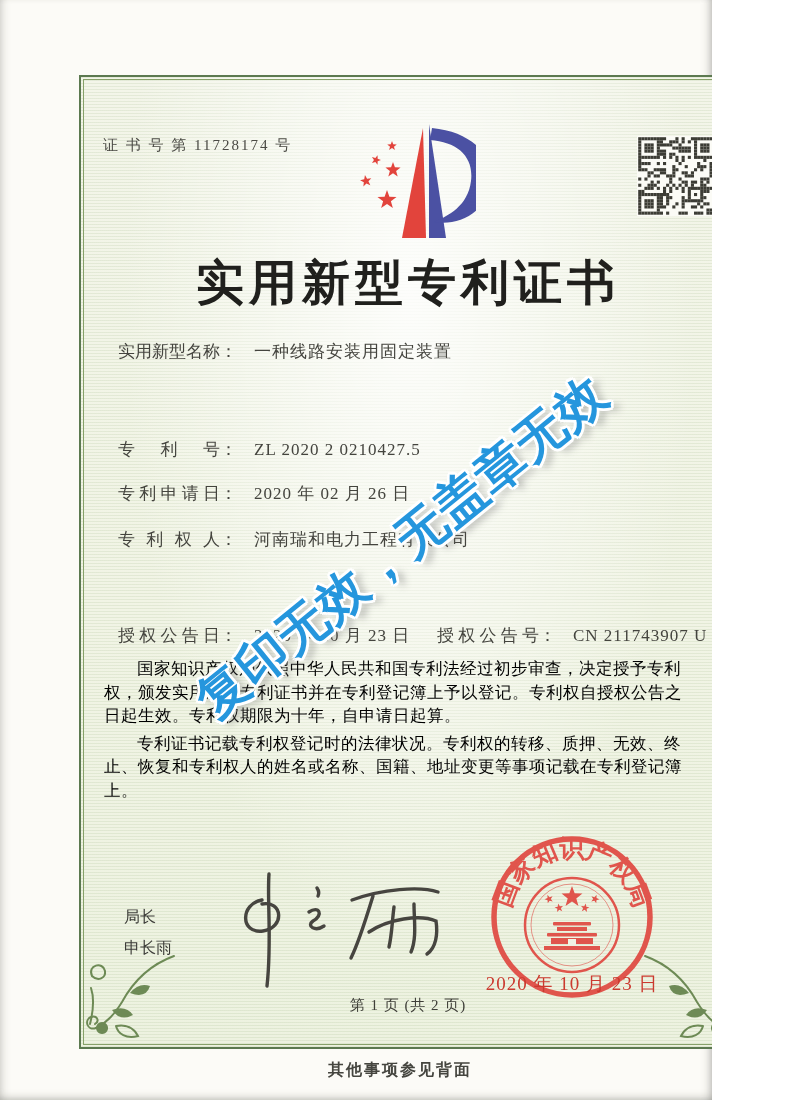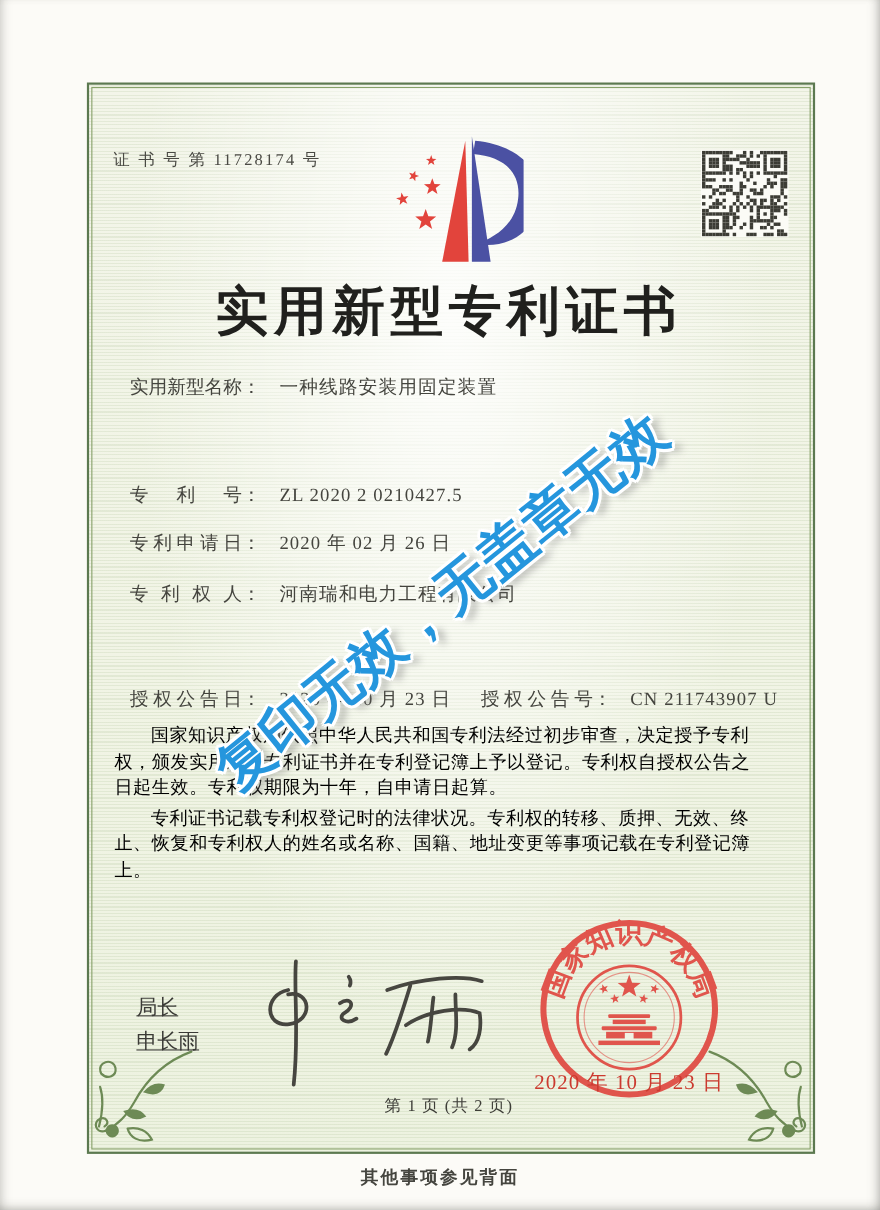--- a/index.html
+++ b/index.html
@@ -1,16 +1,16 @@
 <!DOCTYPE html>
 <html><head>
 <meta charset="utf-8">
 <style>
   html,body{margin:0;padding:0;background:#ffffff;}
-  .page{position:relative;width:800px;height:1100px;background:#fcfbf7;overflow:hidden;
+  .page{position:relative;width:712px;height:1100px;background:#fcfbf7;overflow:hidden;
         font-family:"Liberation Serif","DejaVu Serif",serif;color:#43433e;
         box-shadow:inset -8px 0 10px -7px rgba(110,110,105,.55),
                    inset 8px 0 10px -7px rgba(120,120,115,.40),
                    inset 0 -8px 10px -7px rgba(110,110,105,.45);}
   
   .frame{position:absolute;left:79px;top:75px;width:658px;height:970px;
          border:2px solid #5c7950;
          background:
            radial-gradient(ellipse at 50% 22%, rgba(255,255,255,.85), rgba(255,255,255,0) 62%),
            repeating-linear-gradient(180deg, rgba(124,156,96,.13) 0 1px, rgba(124,156,96,0) 1px 3px),
@@ -28,21 +28,21 @@
   .flabel{display:inline-block;width:102px;text-align:justify;text-align-last:justify;vertical-align:top;}
   .colon{display:inline-block;width:16px;vertical-align:top;}
   .fvalue{display:inline-block;margin-left:18px;letter-spacing:1px;vertical-align:top;}
   .addr{white-space:normal;width:452px;line-height:23px;}
   
   .paras{position:absolute;left:104px;top:657px;width:596px;z-index:3;}
   .paras p{margin:0 17px 4px 0;font-size:16.5px;line-height:23.5px;text-indent:2em;
            letter-spacing:.5px;color:#000000;}
   
   .signer{position:absolute;left:124px;top:901px;font-family:"Liberation Sans","DejaVu Sans",sans-serif;
-          font-size:19px;line-height:31px;color:#3b3b37;z-index:3;text-decoration:underline;}
+          font-size:16px;line-height:31px;color:#3b3b37;z-index:3;}
   .signature{position:absolute;left:222px;top:858px;z-index:3;}
   
   .seal{position:absolute;left:477px;top:822px;z-index:4;opacity:.93;}
   .seal-date{position:absolute;left:472px;top:971px;width:200px;text-align:center;
              font-size:19px;letter-spacing:1px;color:#cb3a2f;z-index:4;}
   
   .page-num{position:absolute;left:79px;top:996px;width:658px;text-align:center;
             font-size:15px;letter-spacing:1px;color:#3e3e38;z-index:3;}
   .back-note{position:absolute;left:0;top:1060px;width:800px;text-align:center;
              font-size:16px;letter-spacing:2px;color:#45453f;font-weight:bold;}

